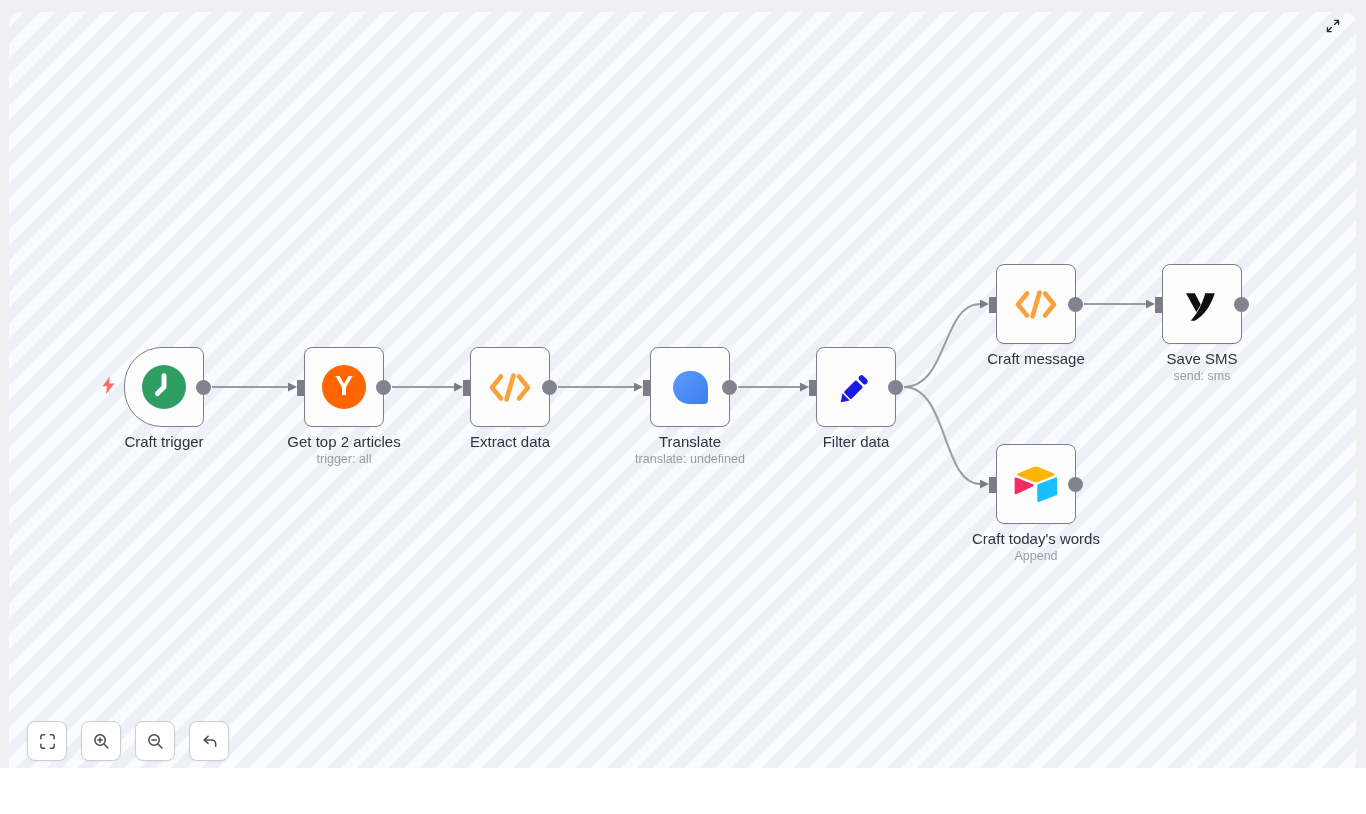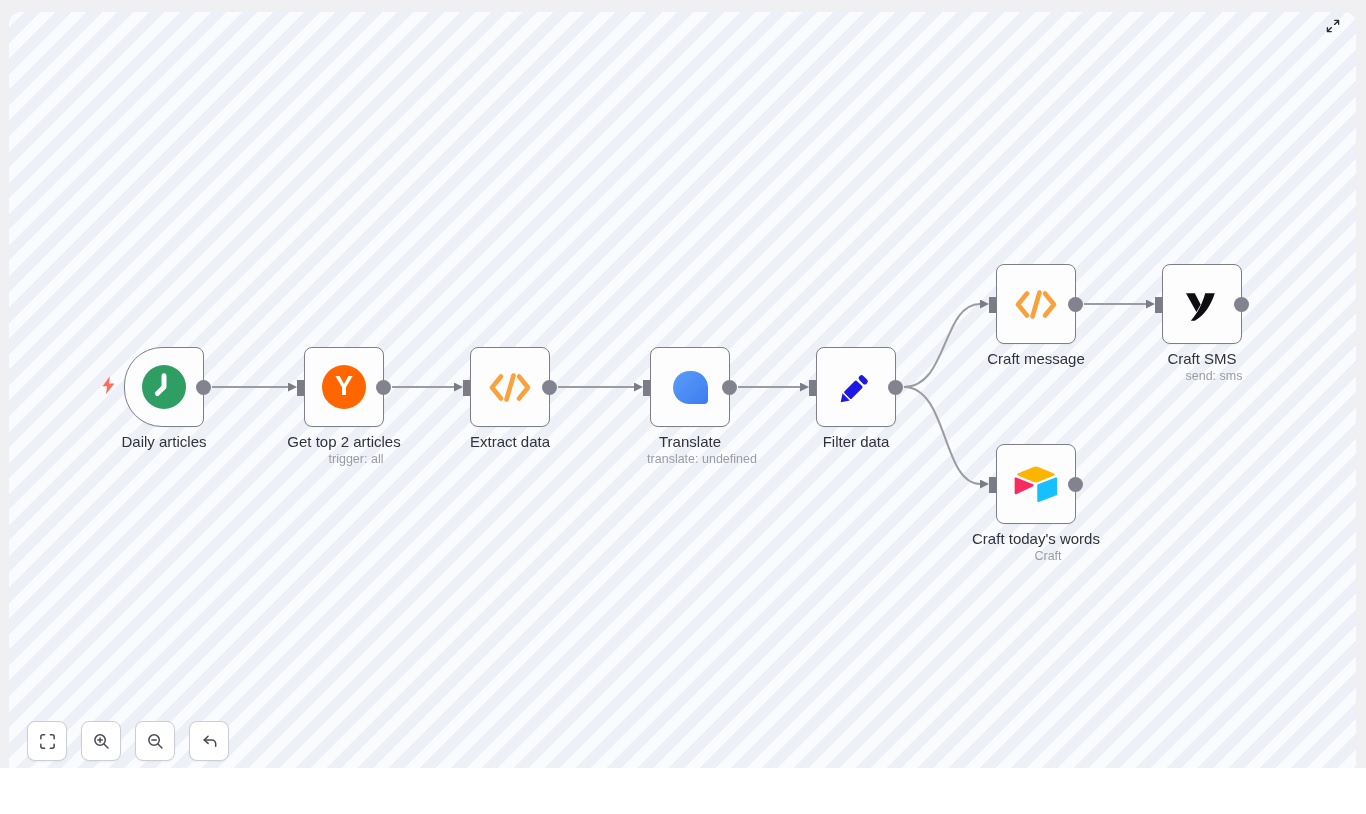--- a/index.html
+++ b/index.html
@@ -28,21 +28,21 @@
     background: #fdfdfe; border: 1.6px solid #7e7e8a; border-radius: 8px;
     display: flex; align-items: center; justify-content: center;
     box-shadow: 0 1px 2px rgba(40,40,60,0.04);
   }
   .node.trigger { border-radius: 38px 8px 8px 38px; }
   .node-label {
     position: absolute; top: 86px; left: 40px; transform: translateX(-50%);
     width: max-content; font-size: 15px; color: #32323e; text-align: center;
   }
   .node-subtitle {
-    position: absolute; top: 105px; left: 52px; transform: translateX(-50%);
+    position: absolute; top: 105px; left: 40px; transform: translateX(-50%);
     width: max-content; font-size: 12.5px; color: #9b9ba6; text-align: center;
   }
   .output-dot {
     position: absolute; left: 71px; top: 31.5px; width: 15px; height: 15px;
     border-radius: 50%; background: #83838f;
   }
   .input-rect {
     position: absolute; left: -8.5px; top: 31.5px; width: 7px; height: 16px;
     background: #7c7c86;
   }
@@ -102,21 +102,21 @@
           <div class="node trigger">
             <svg width="44" height="44" viewBox="0 0 24 24">
               <circle cx="12" cy="12" r="12" fill="#2f9e63"></circle>
               <path d="M12 5.8 V12 L8.4 15.6" stroke="#ffffff" stroke-width="2.7" fill="none" stroke-linecap="round" stroke-linejoin="round"></path>
             </svg>
             <span class="trigger-bolt"><svg width="15" height="19" viewBox="0 0 14 18">
                 <path d="M8.2 0.5 L1.2 9.6 L5.6 9.6 L4.6 17.3 L12.6 7.2 L7.6 7.2 Z" fill="#ff6d5a"></path>
               </svg></span>
             <span class="output-dot"></span>
           </div>
-          <div class="node-label">Daily articles</div>
+          <div class="node-label">Craft trigger</div>
         </div>
         <div class="node-wrap" style="left: 295px; top: 335px;">
           <div class="node">
             <span class="icon-circle" style="background:#ff6600">
               <span class="hn-letter">Y</span>
             </span>
             <span class="input-rect"></span>
             <span class="output-dot"></span>
           </div>
           <div class="node-label">Get top 2 articles</div>
@@ -177,35 +177,35 @@
           <div class="node">
             <svg width="40" height="40" viewBox="0 0 30 30">
               <g fill="#0e0e12">
                 <path d="M3 7 L9.6 7 L14 15.4 L10.8 21 Z"></path>
                 <path d="M17.4 7 L24.6 7 C21.6 16.5 16.6 23.5 9.6 27.6 L6.6 27.6 C11.6 22 15 15.5 17.4 7 Z"></path>
               </g>
             </svg>
             <span class="input-rect"></span>
             <span class="output-dot"></span>
           </div>
-          <div class="node-label">Craft SMS</div>
+          <div class="node-label">Save SMS</div>
           <div class="node-subtitle">send: sms</div>
         </div>
         <div class="node-wrap" style="left: 987px; top: 432px;">
           <div class="node">
             <svg width="48" height="41" viewBox="0 0 200 170">
               <path fill="#fcb400" d="M90.039 12.368 24.079 39.66c-3.667 1.519-3.63 6.729.062 8.192l66.235 26.266a24.58 24.58 0 0 0 18.12 0l66.236-26.266c3.69-1.463 3.729-6.673.06-8.192l-65.958-27.29a24.58 24.58 0 0 0-18.795 0"></path>
               <path fill="#18bfff" d="M105.312 88.46v65.617c0 3.12 3.147 5.258 6.048 4.108l73.806-28.648a4.42 4.42 0 0 0 2.79-4.108V59.813c0-3.121-3.147-5.258-6.048-4.108l-73.806 28.648a4.42 4.42 0 0 0-2.79 4.107"></path>
               <path fill="#f82b60" d="m88.078 91.846-21.904 10.576-2.224 1.075-46.238 22.155c-2.93 1.414-6.672-.722-6.672-3.976V60.088c0-1.178.604-2.195 1.414-2.96a5 5 0 0 1 1.12-.84c1.104-.663 2.68-.84 4.02-.31l69.93 27.712c3.555 1.41 3.834 6.354.554 8.156"></path>
             </svg>
             <span class="input-rect"></span>
             <span class="output-dot"></span>
           </div>
           <div class="node-label">Craft today's words</div>
-          <div class="node-subtitle">Craft</div>
+          <div class="node-subtitle">Append</div>
         </div>
       </div>
 
     <button class="expand-btn">
       <svg width="16" height="16" viewBox="0 0 20 20">
         <path d="M12 8 L17 3 M17 3 H12.2 M17 3 V7.8 M8 12 L3 17 M3 17 H7.8 M3 17 V12.2"></path>
       </svg>
     </button>
 
     <div class="controls">

